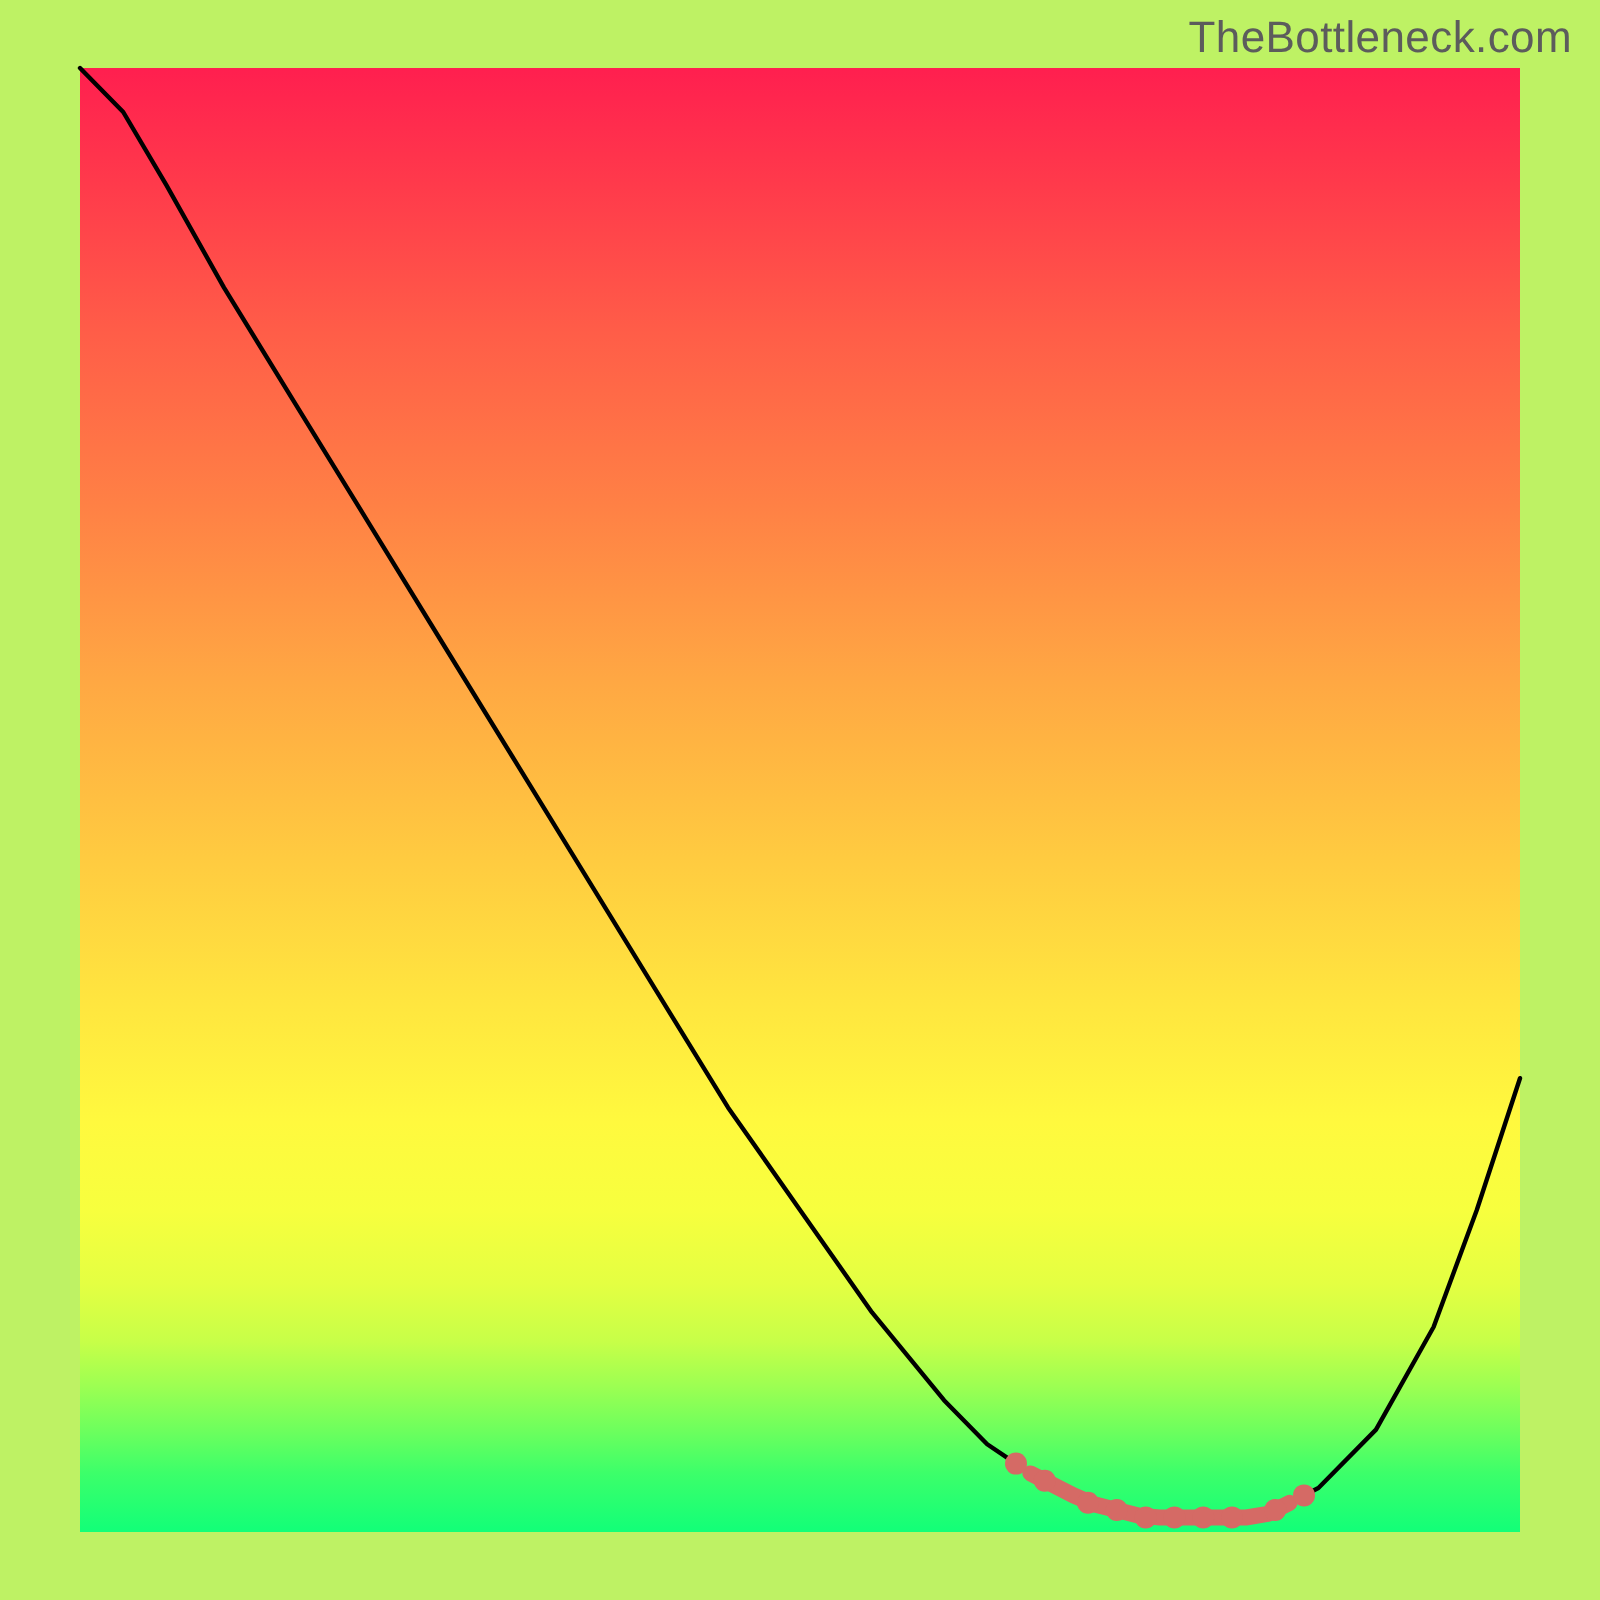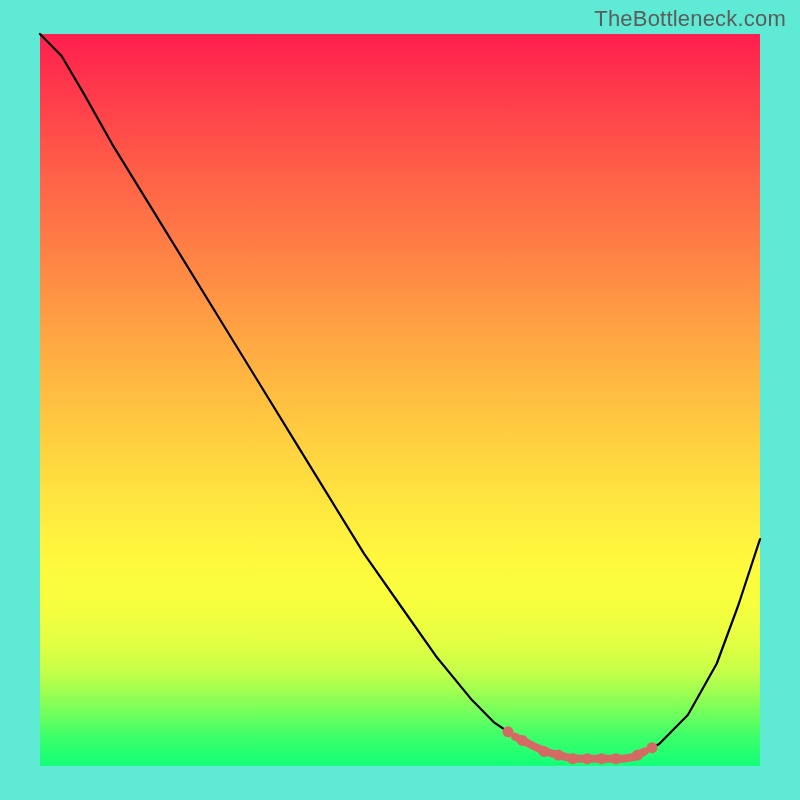--- a/index.html
+++ b/index.html
@@ -8,21 +8,21 @@
     width: 800px;
     height: 800px;
     background: #000;
     font-family: Arial, Helvetica, sans-serif;
     overflow: hidden;
   }
   .frame {
     position: relative;
     width: 800px;
     height: 800px;
-    background: #5eead4;
+    background: #bef264;
   }
   .watermark {
     position: absolute;
     top: 6px;
     right: 14px;
     color: #5c5c5c;
     font-size: 22px;
     font-weight: 400;
     letter-spacing: 0.2px;
     user-select: none;

